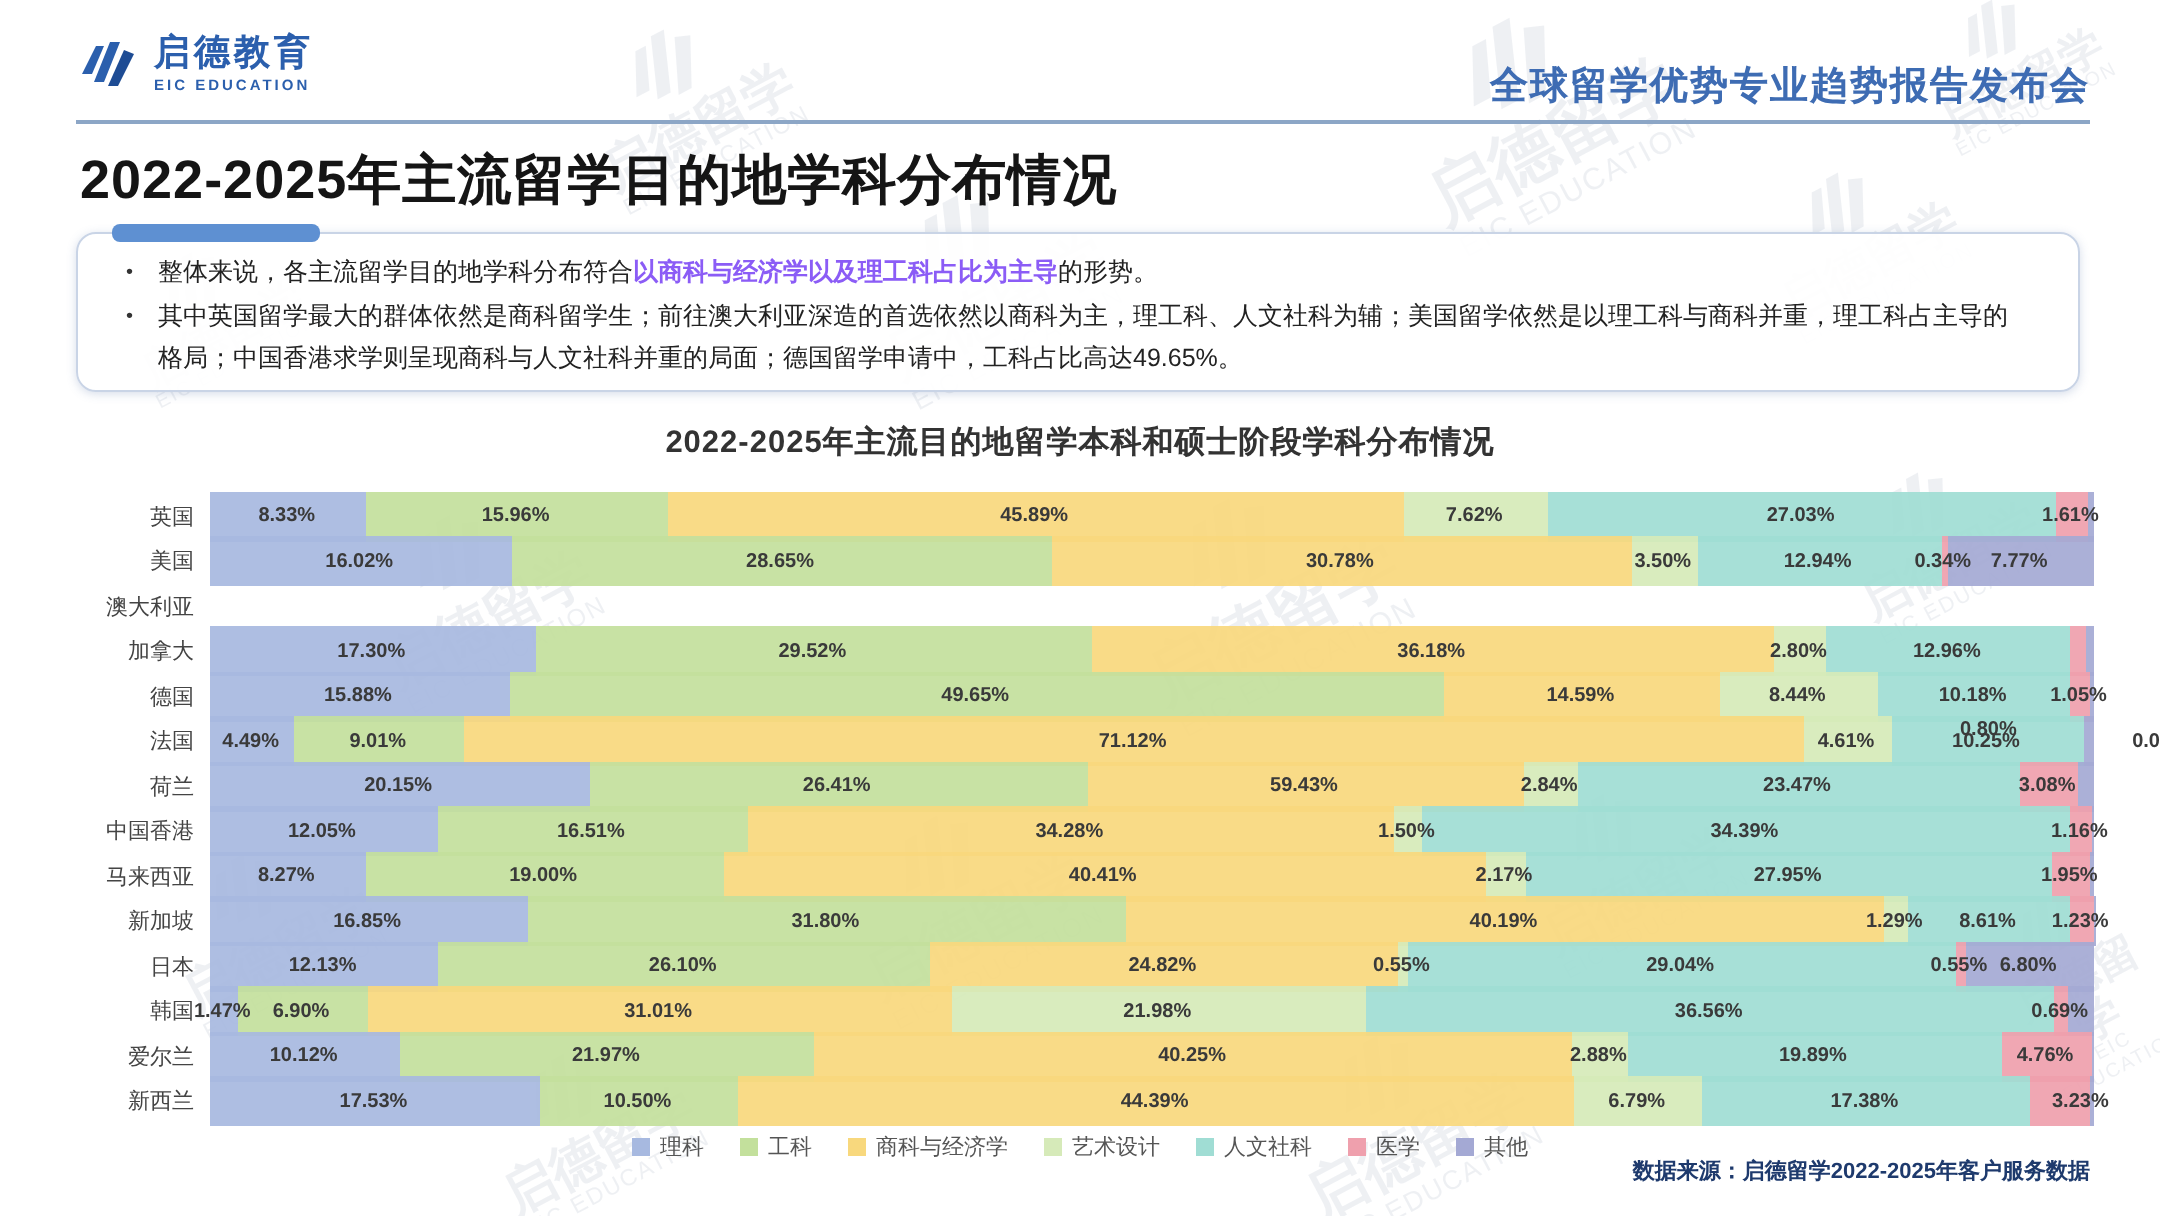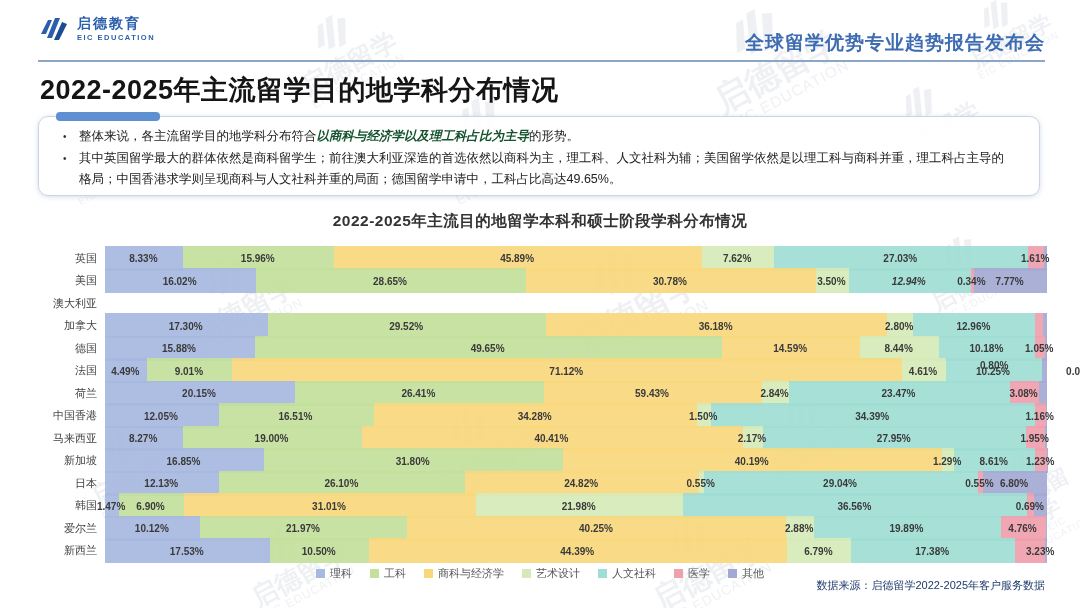--- a/index.html
+++ b/index.html
@@ -8,52 +8,52 @@
   
   .wm-layer{position:absolute;inset:0;z-index:0;pointer-events:none;}
   .wm-tile{position:absolute;transform:rotate(-28deg);color:#9aa6ba;opacity:.16;
            text-align:center;line-height:1.05;}
   .wm-tile .wm-cn{font-weight:bold;}
   .wm-tile .wm-en{font-size:.45em;letter-spacing:1px;}
   .wm-mark{display:block;margin:0 auto 2px auto;}
   
   .header{position:absolute;left:0;top:0;width:100%;height:62px;z-index:2;}
   .logo{position:absolute;left:40px;top:14px;display:flex;align-items:center;gap:7px;}
-  .logo-txt .cn{font-size:14px;font-weight:bold;color:#2b5fad;letter-spacing:2px;}
+  .logo-txt .cn{font-size:18px;font-weight:bold;color:#2b5fad;letter-spacing:2px;}
   .logo-txt .en{font-size:7.5px;color:#2b5fad;letter-spacing:1.5px;font-weight:bold;}
   .header-title{position:absolute;right:35px;top:30px;font-size:19px;font-weight:bold;
                 color:#3e6cb3;letter-spacing:1px;}
   .header-rule{position:absolute;left:38px;right:35px;top:60px;height:2px;background:#8ca6c6;}
   
   .page-title{position:absolute;left:40px;top:72px;font-size:27px;font-weight:800;
               color:#151515;z-index:2;letter-spacing:.5px;}
   .title-accent{position:absolute;left:56px;top:112px;width:104px;height:9px;background:#5e90d2;
                 border-radius:4px;z-index:3;}
   .summary-box{position:absolute;left:38px;width:1002px;top:116px;height:80px;background:rgba(255,255,255,.92);
                border:1px solid #c9d4e6;border-radius:10px;box-shadow:0 1px 5px rgba(90,120,170,.25);
                z-index:2;padding:9px 24px;box-sizing:border-box;}
   .bullet{display:flex;font-size:12.5px;line-height:1.72;color:#222;}
   .bullet .dot{width:16px;flex:none;font-size:10px;padding-top:2px;color:#333;}
-  .bullet b{font-weight:800;color:#14532d;font-style:italic;}
+  .bullet b{font-weight:800;color:#8b5cf6;}
   
   .chart-title{position:absolute;left:0;width:100%;top:211px;text-align:center;font-size:15.5px;
                font-weight:800;color:#333;z-index:2;letter-spacing:.5px;}
   .chart{position:absolute;left:35px;top:247px;width:1012px;z-index:2;}
   .crow{display:flex;align-items:center;height:22.5px;}
   .country{width:62px;flex:none;text-align:right;padding-right:8px;font-size:11px;color:#444;}
   .stack{position:relative;flex:1;height:25px;display:flex;}
   .seg{height:100%;flex:none;opacity:.92;}
   .vlabel{position:absolute;top:50%;transform:translateY(-50%);font-size:10px;font-weight:600;
           color:#3a3a3a;white-space:nowrap;z-index:3;}
   
   .legend{position:absolute;left:0;top:566px;width:100%;display:flex;justify-content:center;
           gap:18px;z-index:2;}
   .legend-item{display:flex;align-items:center;gap:5px;font-size:11px;color:#555;}
   .swatch{width:9px;height:9px;flex:none;}
-  .source{position:absolute;right:35px;top:578px;font-size:11px;font-weight:normal;color:#1e3a6d;z-index:2;}
+  .source{position:absolute;right:35px;top:578px;font-size:11px;font-weight:bold;color:#1e3a6d;z-index:2;}
 </style>
 </head>
 <body>
 
 <div class="slide">
 
   <div class="wm-layer">
       <div class="wm-tile" style="left: 290px; top: 8px; font-size: 26px;">
         <svg class="wm-mark" width="44.199999999999996" height="41.6" viewBox="0 0 30 28">
           <path d="M7 24 L15 4 L20 4 L12 24 Z" fill="currentColor"></path>
@@ -251,21 +251,21 @@
             <div class="seg" title="工科 28.65%" style="width: 28.65%; background: rgb(195, 224, 156);"></div>
             <div class="seg" title="商科与经济学 30.78%" style="width: 30.78%; background: rgb(248, 216, 125);"></div>
             <div class="seg" title="艺术设计 3.5%" style="width: 3.5%; background: rgb(214, 234, 185);"></div>
             <div class="seg" title="人文社科 12.94%" style="width: 12.94%; background: rgb(160, 221, 212);"></div>
             <div class="seg" title="医学 0.34%" style="width: 0.34%; background: rgb(239, 160, 173);"></div>
             <div class="seg" title="其他 7.77%" style="width: 7.77%; background: rgb(164, 169, 212);"></div>
             <span class="vlabel" style="left: 57.6542px;">16.02%</span>
             <span class="vlabel" style="left: 268.05px;">28.65%</span>
             <span class="vlabel" style="left: 547.965px;">30.78%</span>
             <span class="vlabel" style="left: 712.224px;">3.50%</span>
-            <span class="vlabel" style="left: 786.856px; font-style: italic;">12.94%</span>
+            <span class="vlabel" style="left: 786.856px;">12.94%</span>
             <span class="vlabel" style="left: 852.205px;">0.34%</span>
             <span class="vlabel" style="left: 890.403px;">7.77%</span>
           </div>
         </div>
         <div class="crow">
           <div class="country">澳大利亚</div>
         </div>
         <div class="crow">
           <div class="country">加拿大</div>
           <div class="stack">

